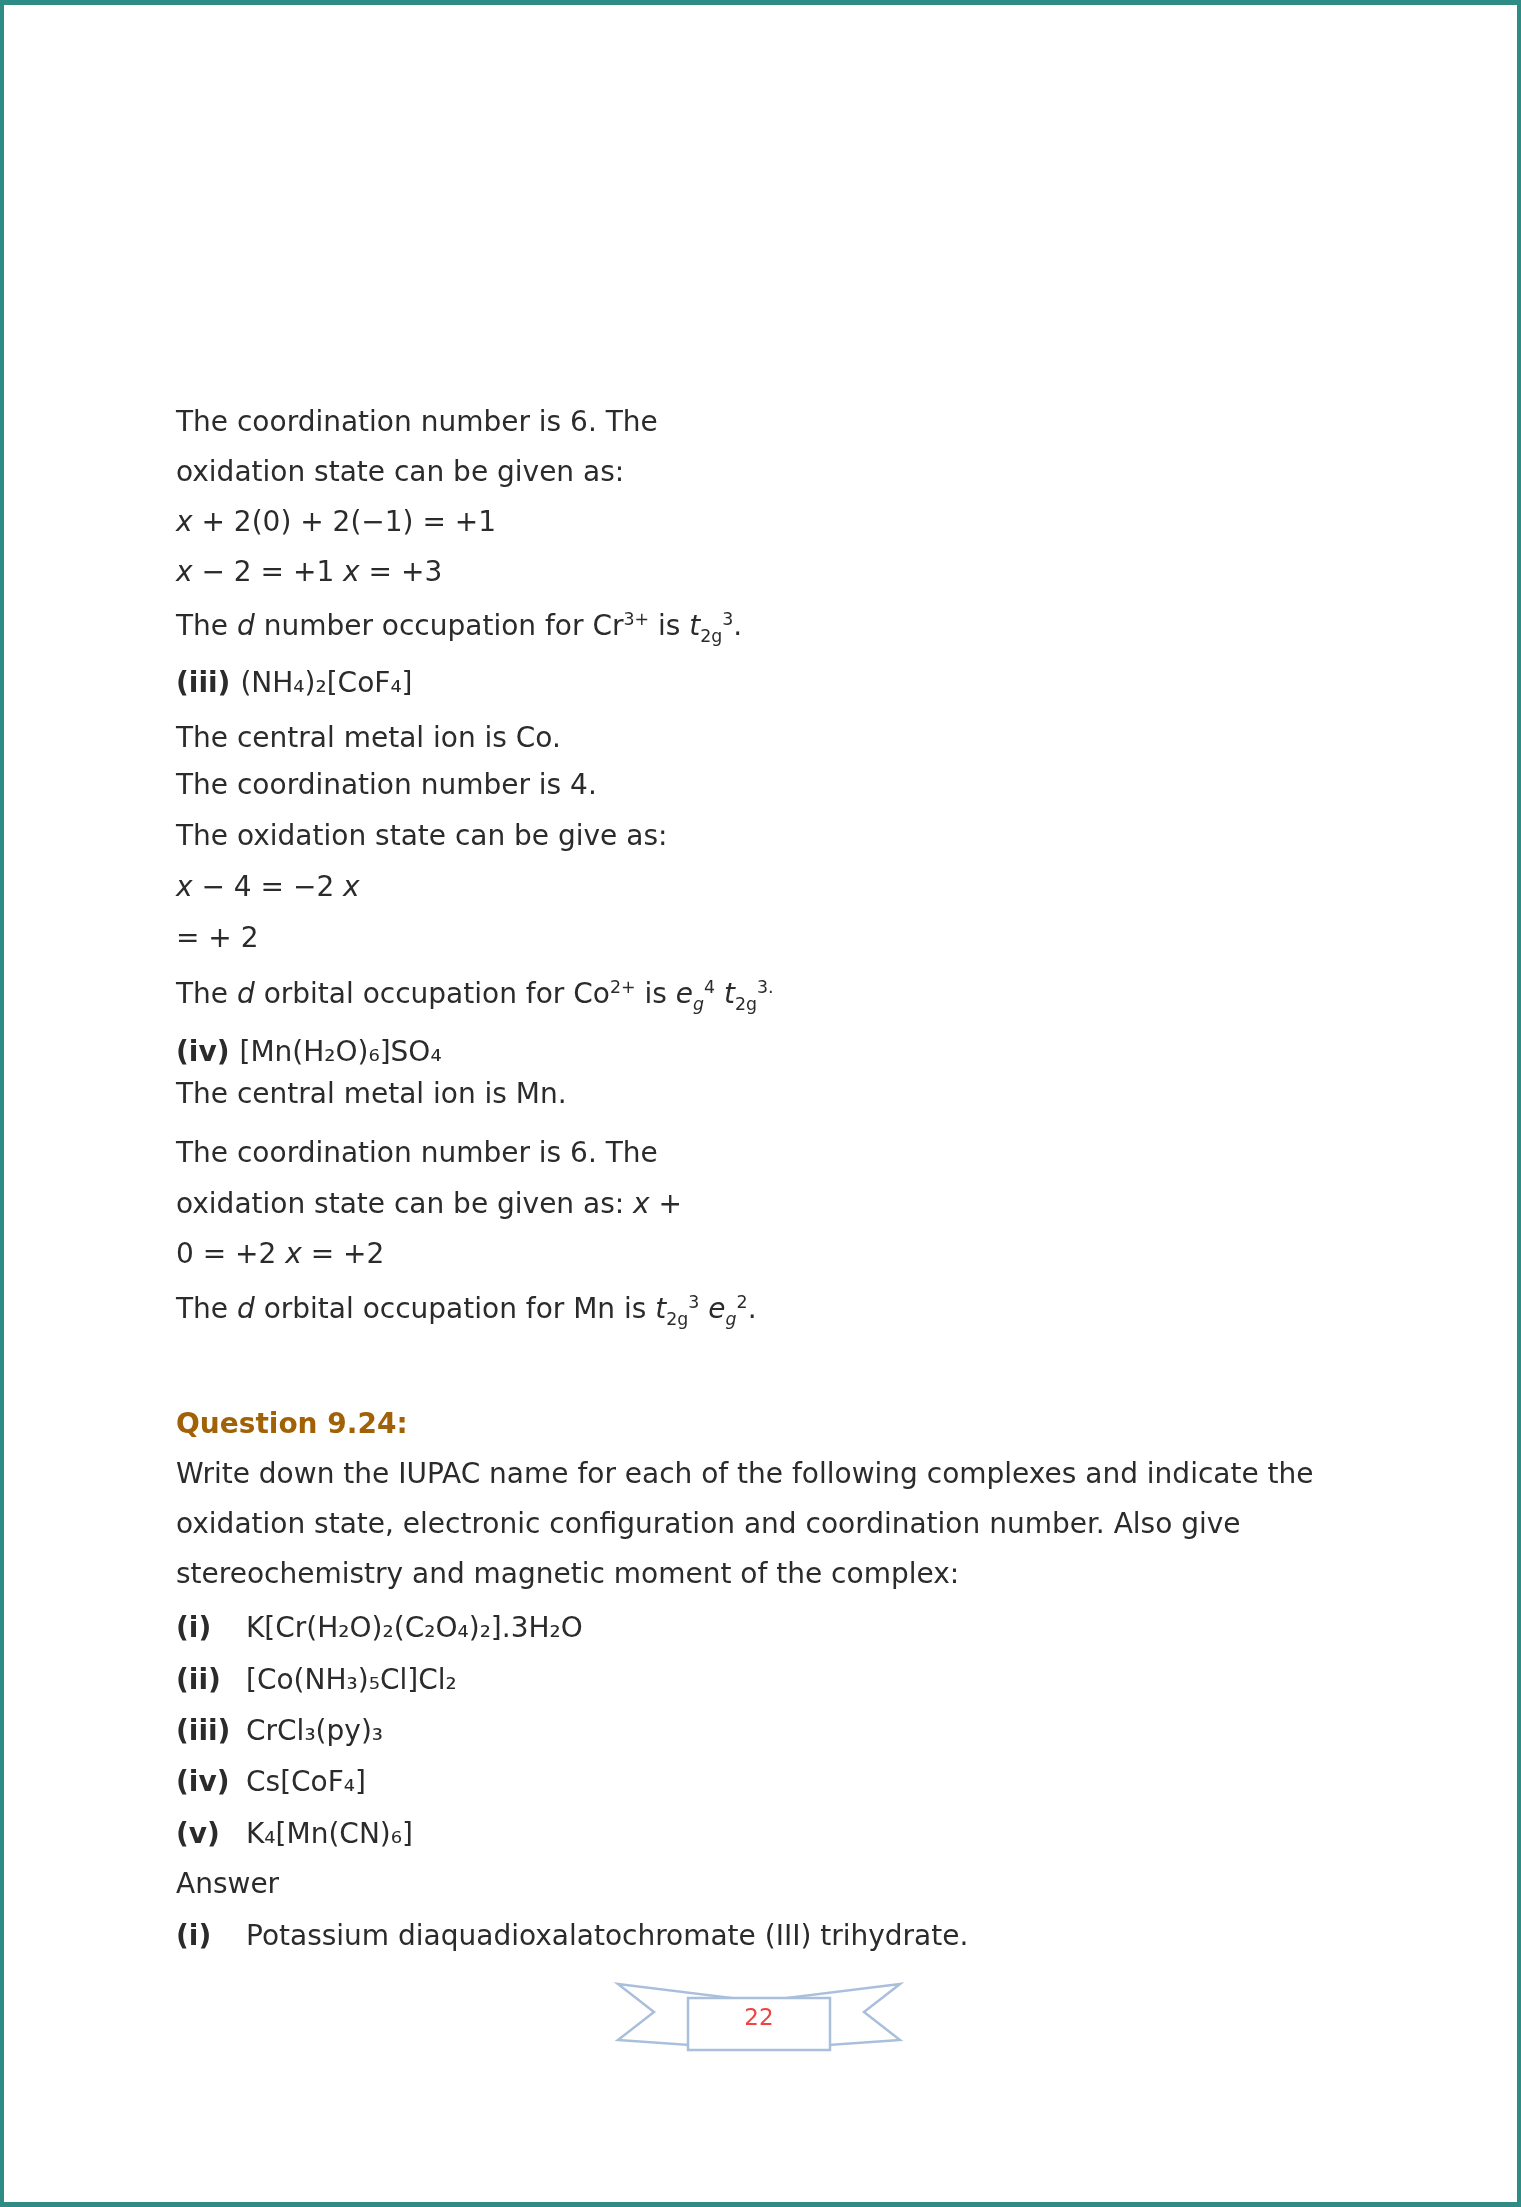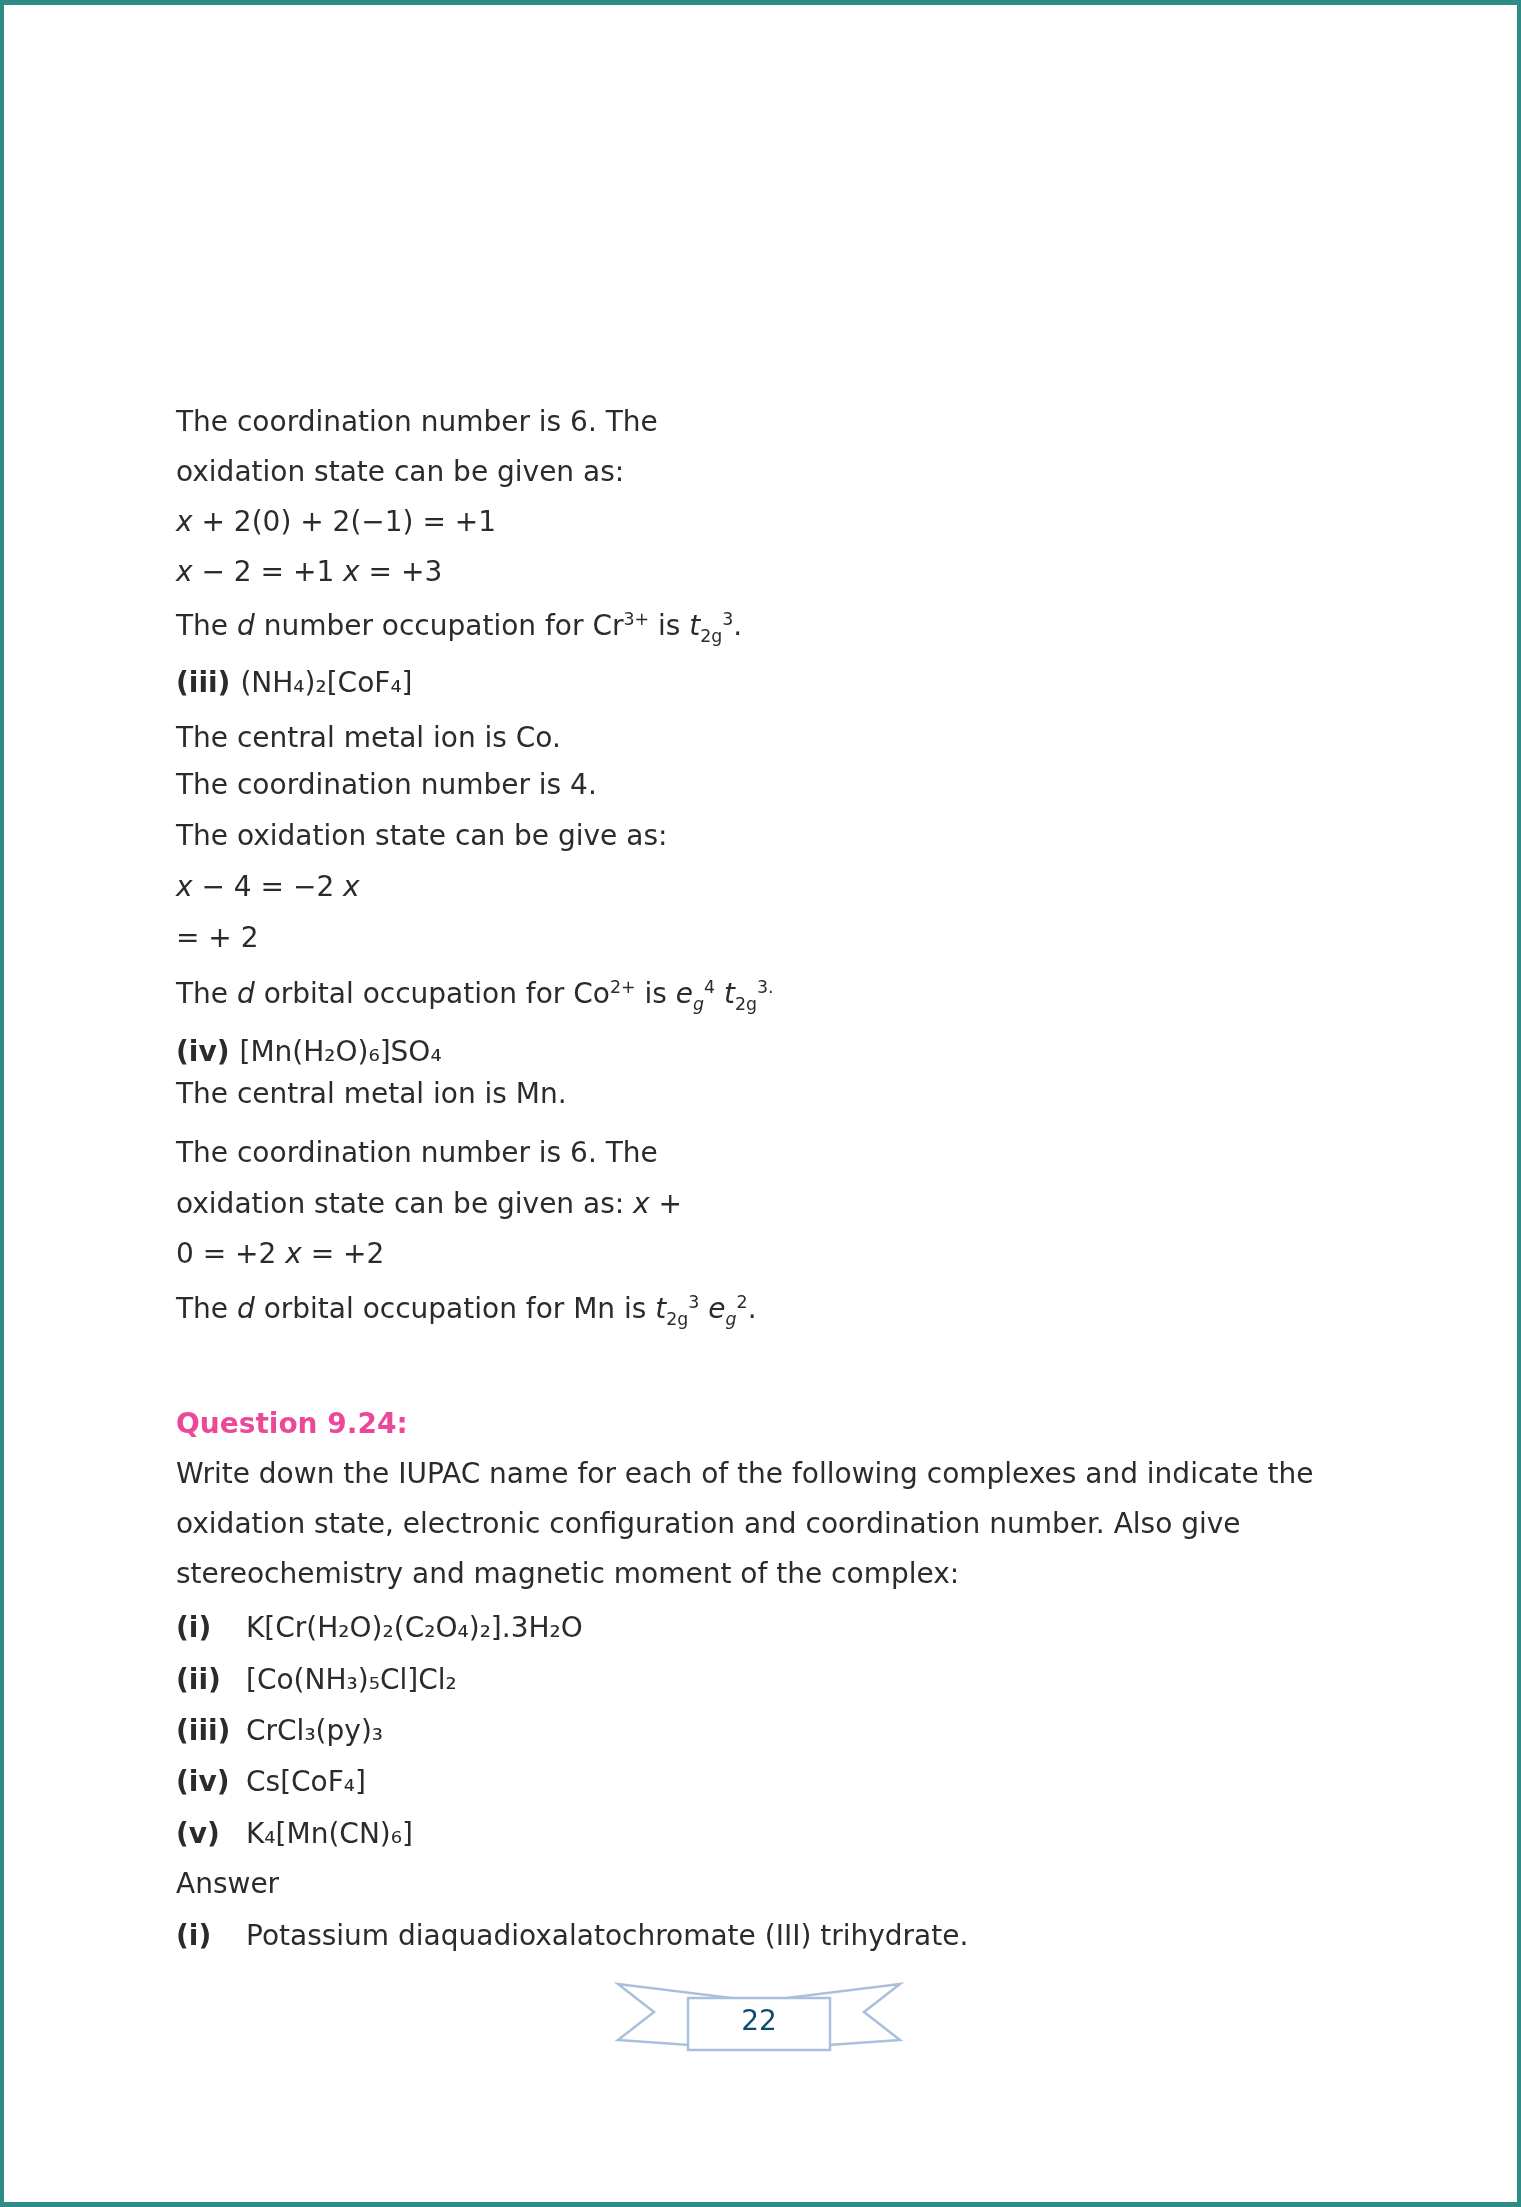--- a/index.html
+++ b/index.html
@@ -15,30 +15,30 @@
       border-top-width: 5px; border-bottom-width: 5px;
       pointer-events: none;
     }
     .content {
       position: absolute; left: 132px; top: 400px; width: 1260px;
       font-size: 28px; line-height: 36px;
     }
     .line { position: absolute; left: 0; white-space: nowrap; margin-left: 44px; }
     .it { font-style: italic; }
     sub, sup { font-size: 62%; line-height: 0; }
-    .question-heading { color: #ec4899; font-weight: bold; }
+    .question-heading { color: #a16207; font-weight: bold; }
     .label { display: inline-block; font-weight: bold; width: 70px; }
     .label-tight { display: inline-block; font-weight: bold; margin-right: 10px; }
     .ribbon {
       position: absolute; left: 614px; top: 1982px; width: 290px; height: 82px;
     }
     .ribbon svg { position: absolute; left: 0; top: 0; }
     .page-num {
       position: absolute; left: 0; width: 290px; top: 22px; text-align: center;
-      font-size: 28px; color: #0c4a6e;
+      font-size: 23px; color: #ef4444;
       font-family: "DejaVu Sans", sans-serif;
     }
   </style>
 </head>
 <body>
 
 <div class="page-border"></div>
 
 <div class="content">
 

